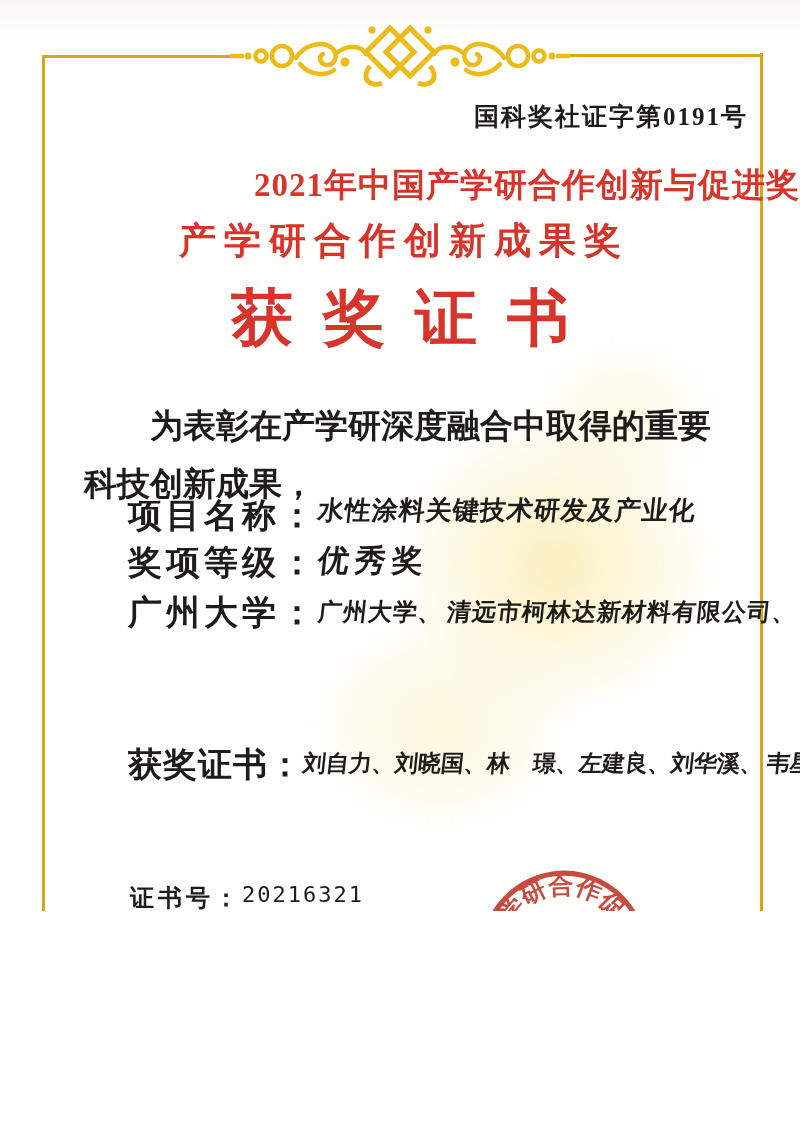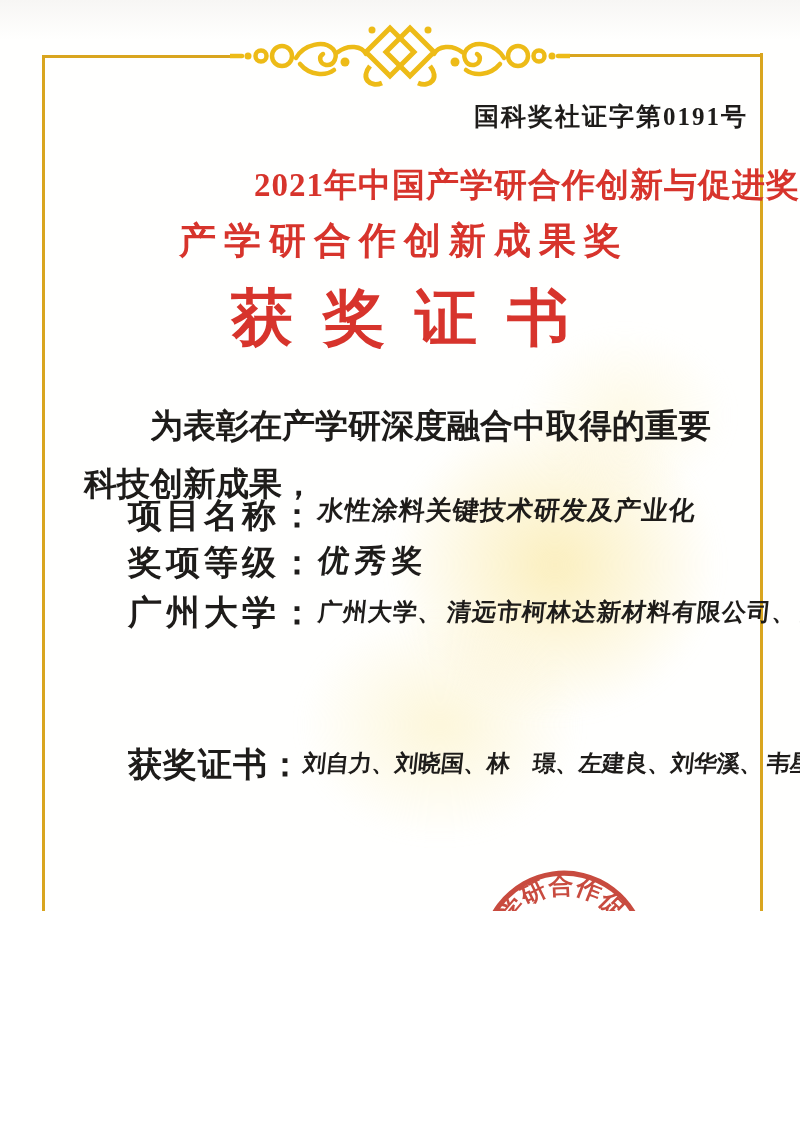--- a/index.html
+++ b/index.html
@@ -151,20 +151,23 @@
     </span>
   </div>
 
   <div class="frow f-people">
     <span class="flabel tight">获奖证书：</span><span class="vcol">
       <div class="script">刘自力、刘晓国、林　璟、左建良、刘华溪、</div>
       <div class="script">韦星船、陈　站、宋松林、米仁禧、申海利</div>
     </span>
   </div>
 
+  <div class="frow f-certno">
+    <span class="flabel">证书号：</span><span class="certno-value">20216321</span>
+  </div>
   <div class="txt issuer">中国产学研合作促进会</div>
   <div class="txt date">2022年1月</div>
 
   <svg class="seal" viewBox="0 0 190 190">
     <circle cx="95" cy="95" r="80" fill="none" class="seal-stroke" stroke-width="5"></circle>
     <path id="sealring" d="M 45.9 129.4 A 60 60 0 1 1 144.1 129.4" fill="none"></path>
     <text font-size="23" textLength="248" lengthAdjust="spacingAndGlyphs">
       <textPath href="#sealring">中国产学研合作促进会</textPath>
     </text>
     <polygon class="seal-fill" points="95,59 103.8,82.9 129.2,83.9 109.3,99.6 116.2,124.1 95,110 73.8,124.1 80.7,99.6 60.8,83.9 86.2,82.9"></polygon>

